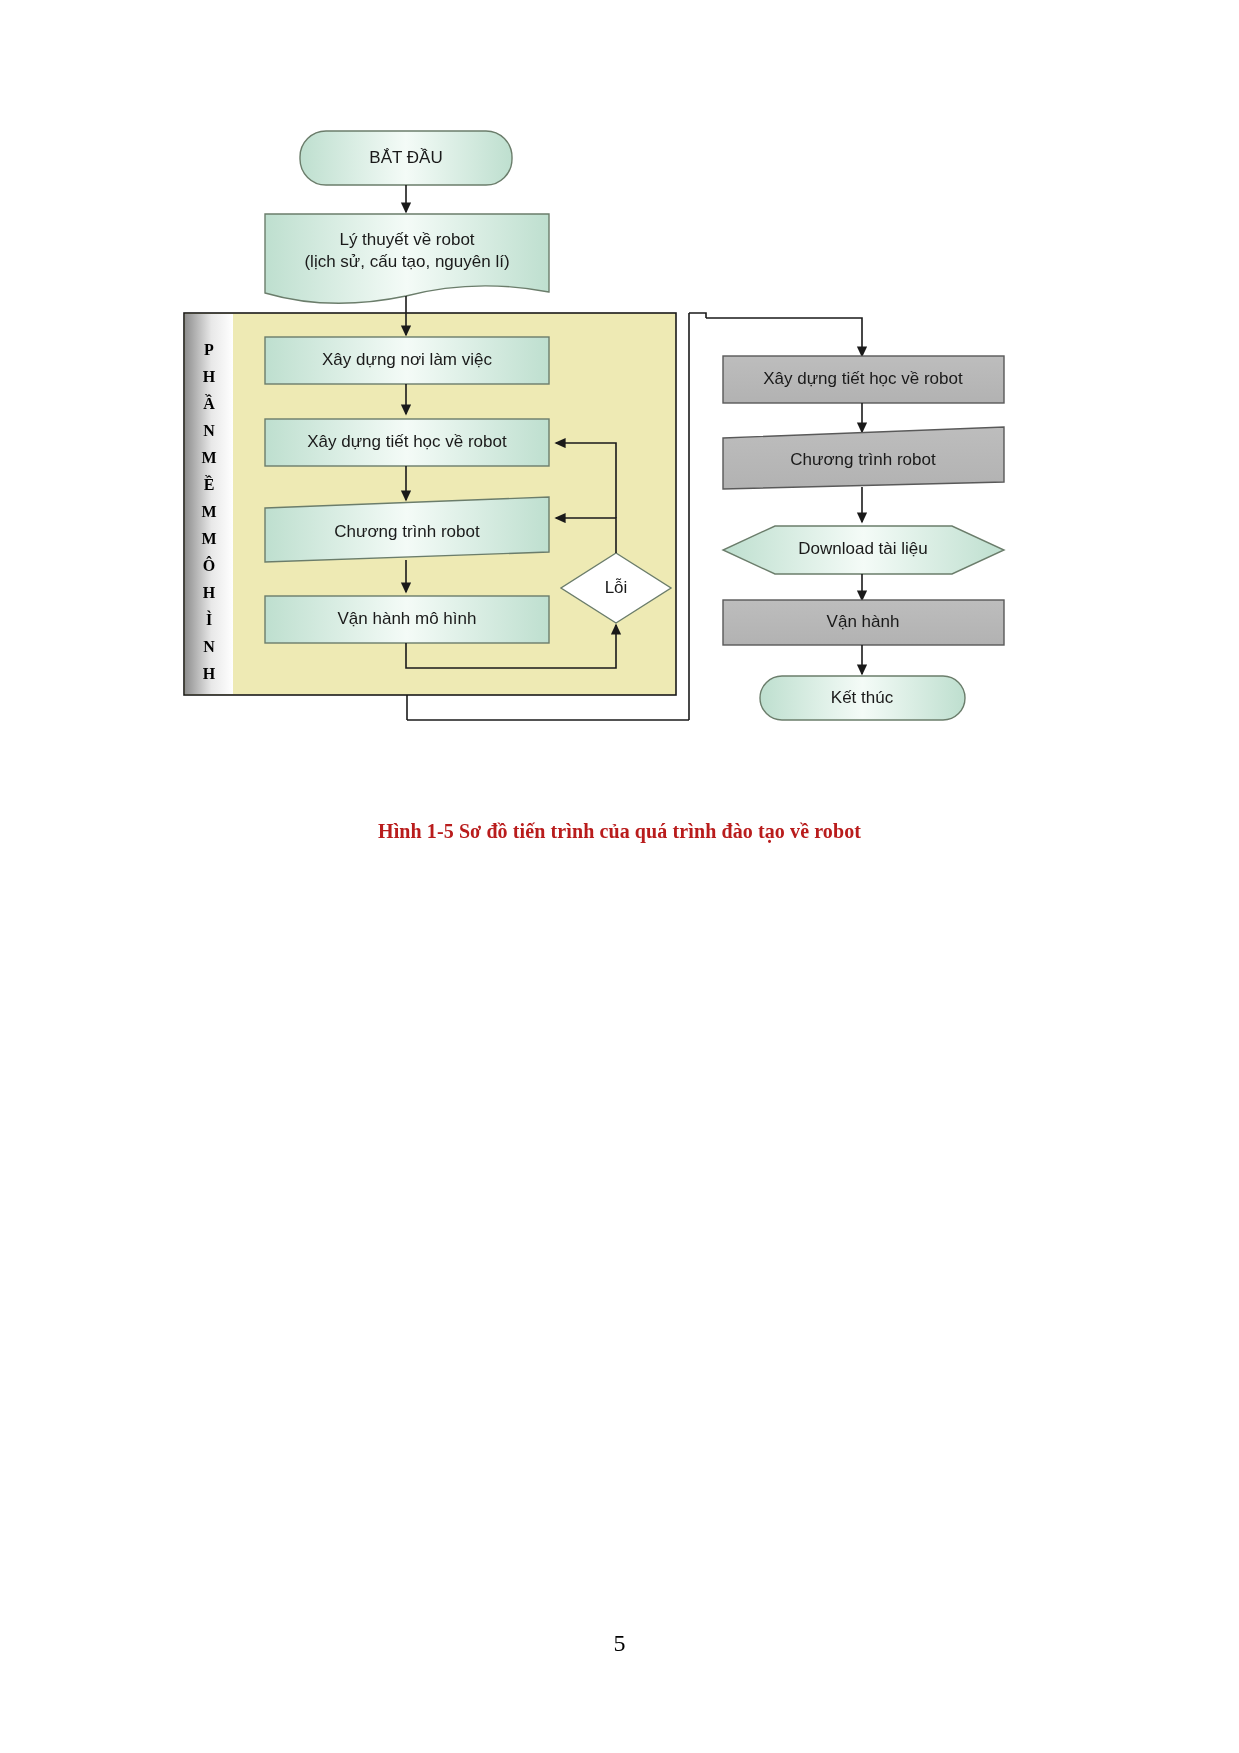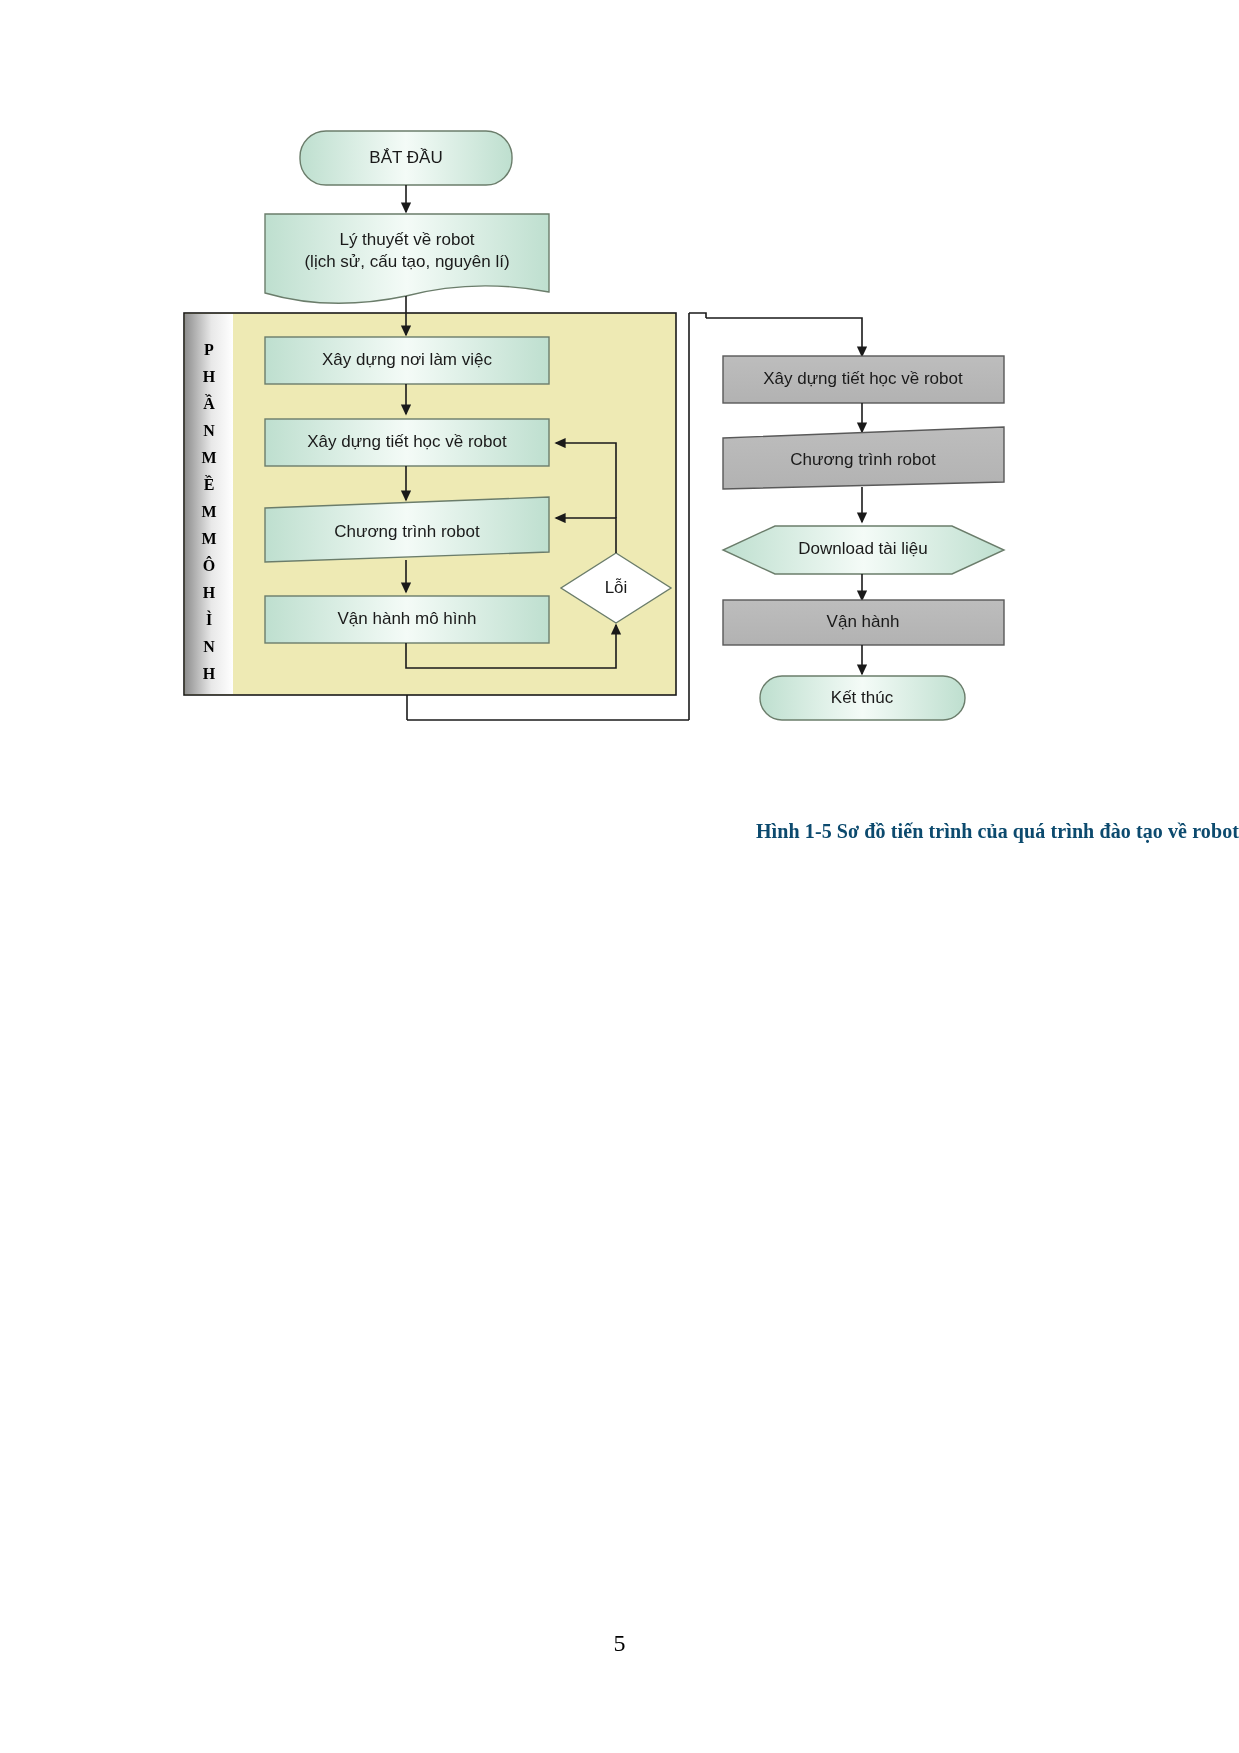--- a/index.html
+++ b/index.html
@@ -52,25 +52,25 @@
     fill: #000000;
     text-anchor: middle;
     dominant-baseline: middle;
   }
 
   .caption {
     position: absolute;
     left: 0;
     top: 820px;
     width: 1239px;
-    text-align: right;
+    text-align: center;
     font-family: "Liberation Serif", serif;
     font-size: 20px;
     font-weight: bold;
-    color: #0c4a6e;
+    color: #b91c1c;
     letter-spacing: 0.1px;
   }
 
   .page-number {
     position: absolute;
     left: 0;
     top: 1630px;
     width: 1239px;
     text-align: center;
     font-family: "Liberation Serif", serif;

